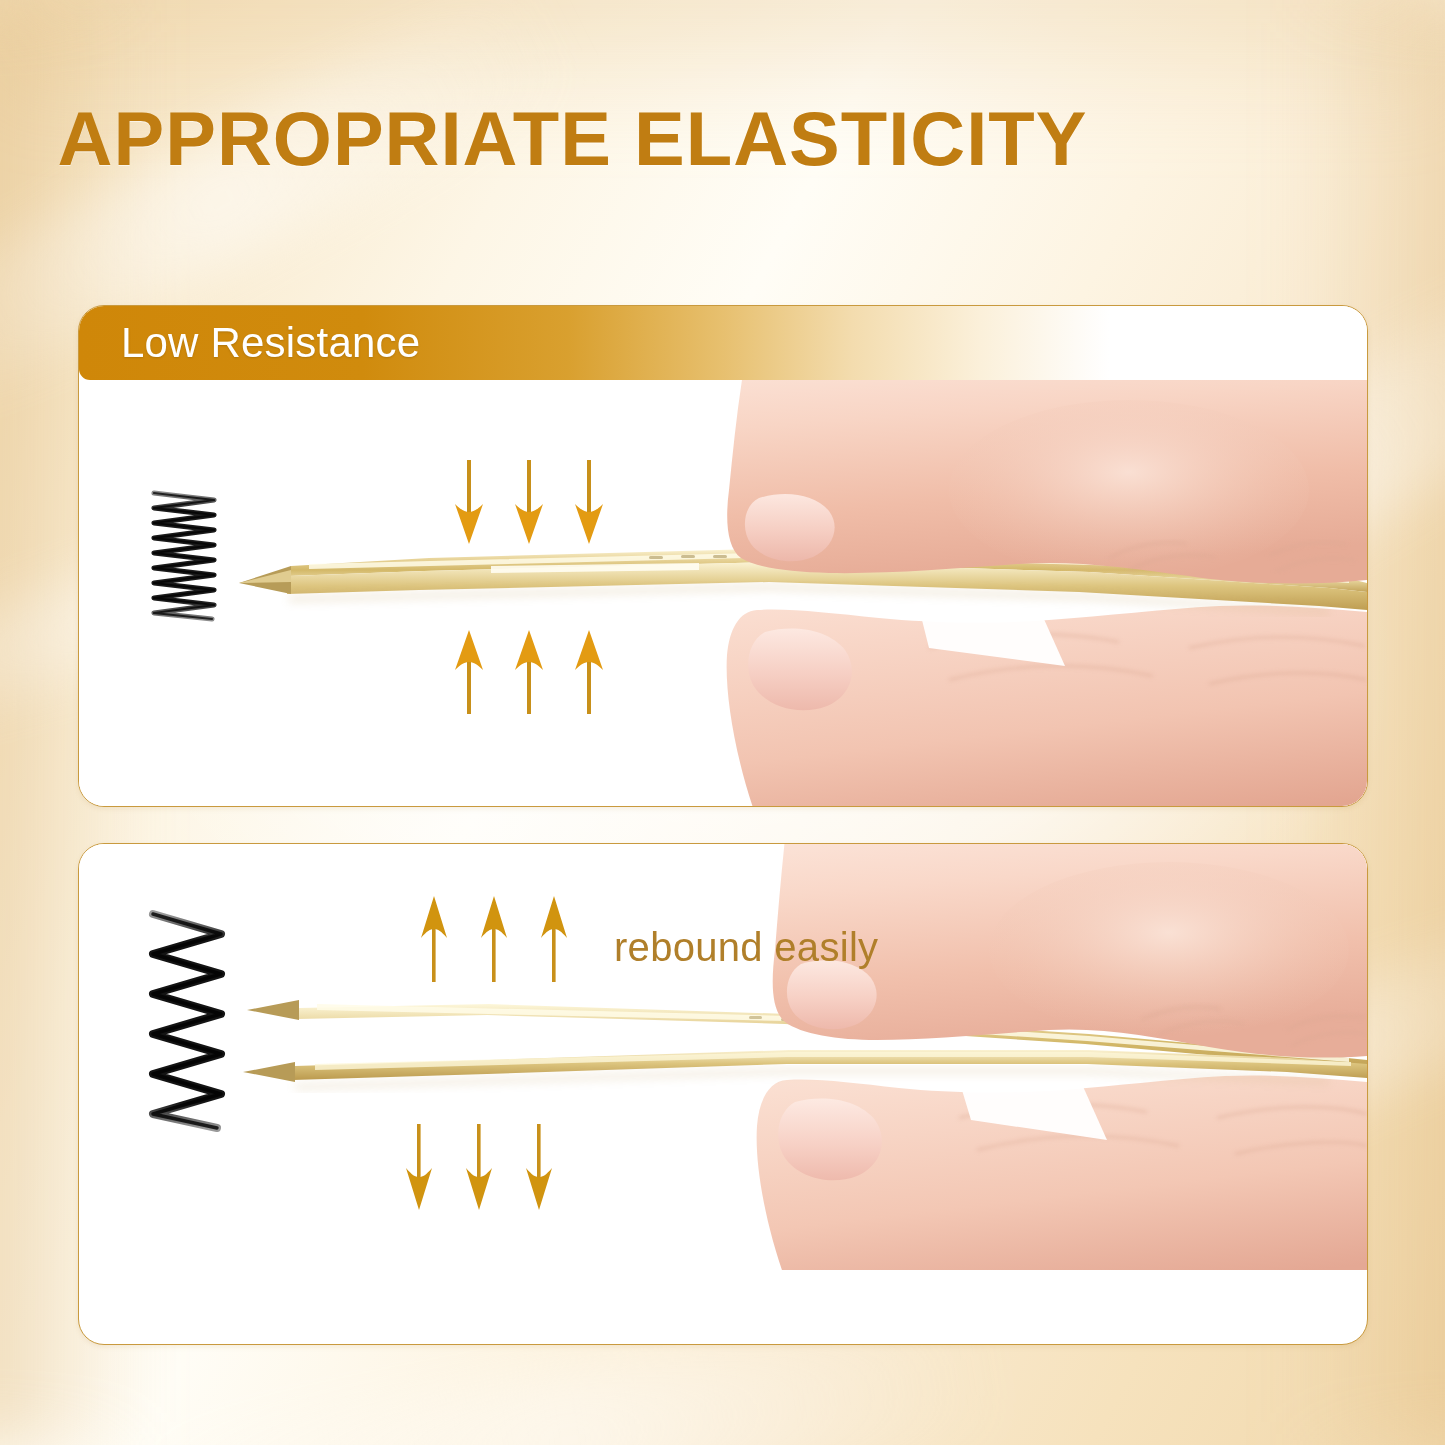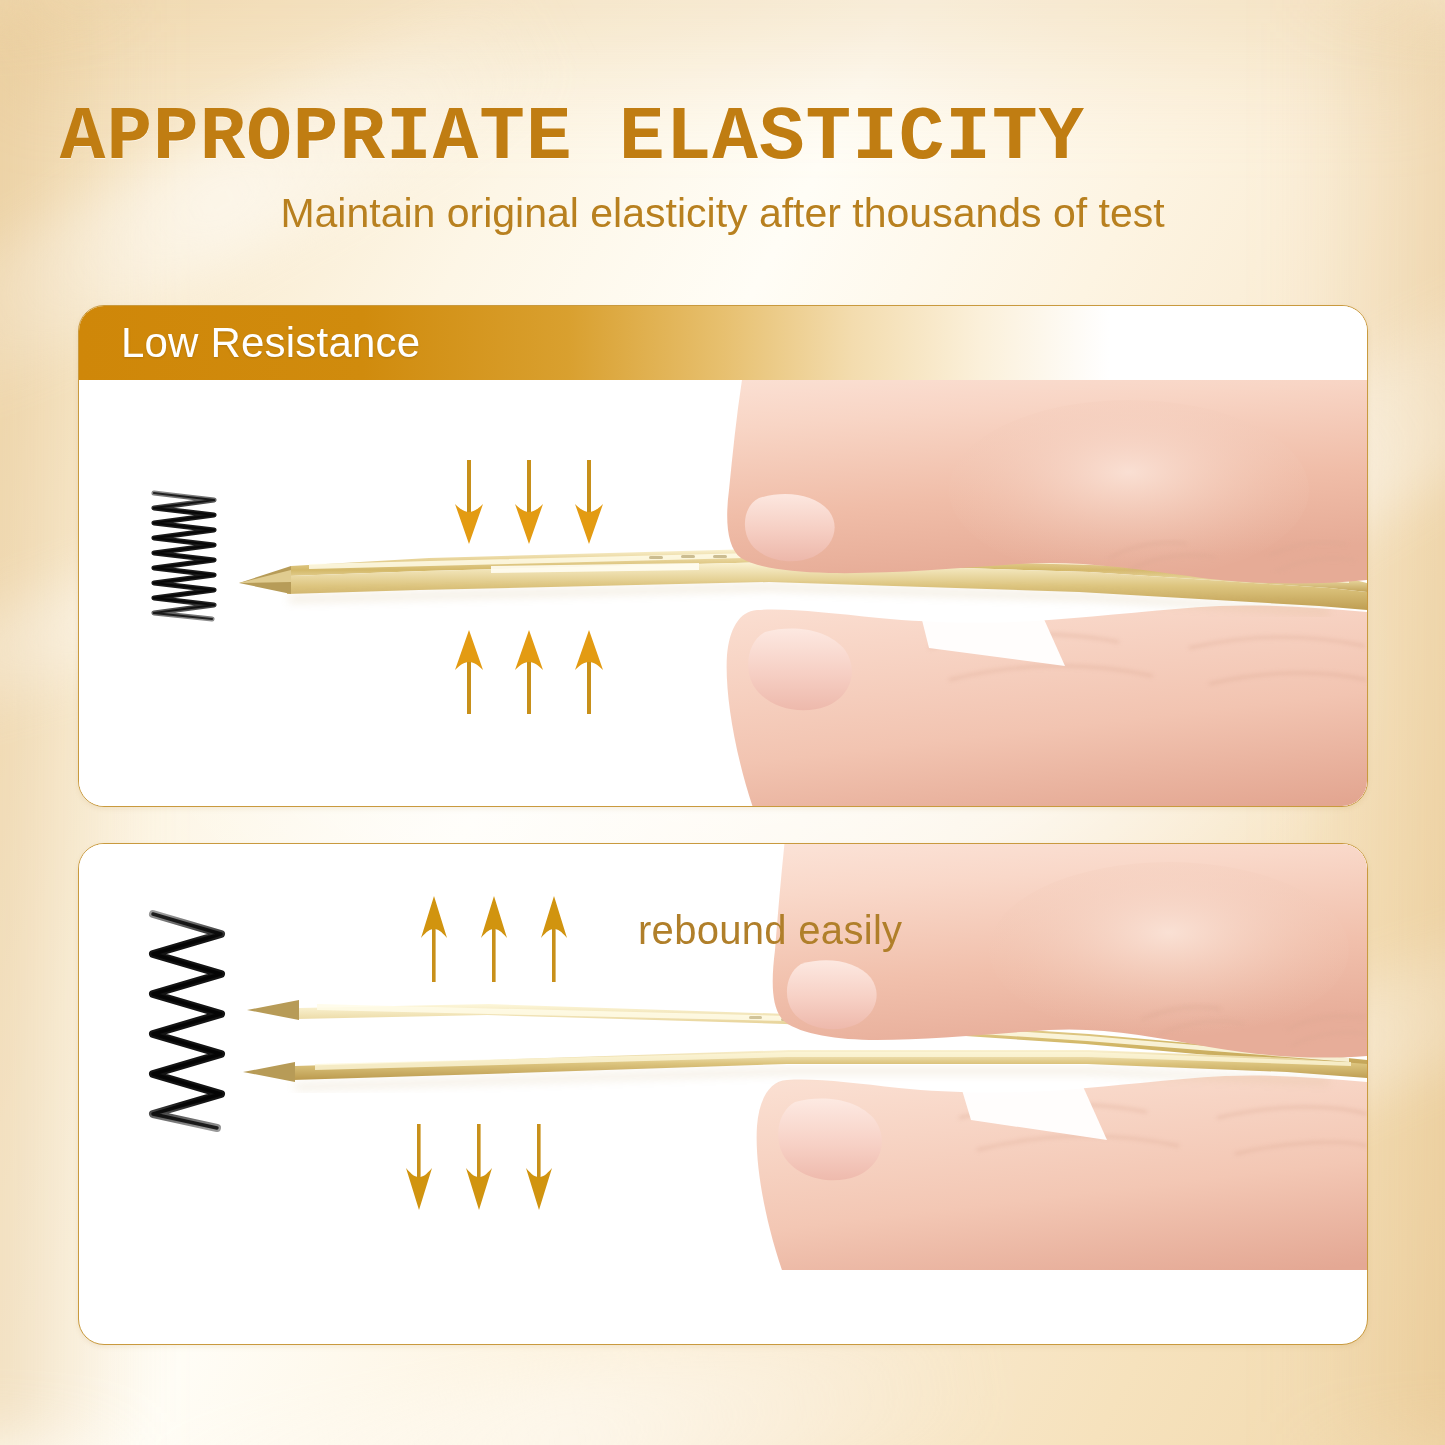--- a/index.html
+++ b/index.html
@@ -33,21 +33,21 @@
   .shade{position:absolute;pointer-events:none;filter:blur(34px);}
   .sh-l{left:-60px;top:0;width:200px;height:1445px;background:linear-gradient(90deg,rgba(224,186,126,.55),rgba(224,186,126,0));}
   .sh-r{right:-60px;top:0;width:210px;height:1445px;background:linear-gradient(270deg,rgba(224,186,126,.5),rgba(224,186,126,0));}
   .sh-t{left:0;top:-50px;width:1445px;height:180px;background:linear-gradient(180deg,rgba(228,193,137,.42),rgba(228,193,137,0));}
 
   
   .title{
     position:absolute;left:0;top:95px;width:1145px;text-align:center;
     font-size:76px;font-weight:bold;letter-spacing:1px;
     color:#c07d12;
-    font-family:Liberation Mono, monospace;
+    font-family:Liberation Sans, sans-serif;
     text-shadow:0 1px 0 rgba(255,255,255,.6);
   }
   .subtitle{
     position:absolute;left:0;top:190px;width:1445px;text-align:center;
     font-size:41px;color:#b8801f;font-weight:400;
   }
 
   
   .card{
     position:absolute;left:78px;width:1288px;
@@ -64,20 +64,21 @@
     position:relative;height:74px;
     background:linear-gradient(90deg,
       #cf8709 0%,
       #d08b0d 22%,
       #d9a02f 38%,
       #e7c06f 50%,
       #f3dcae 60%,
       #fbf0da 70%,
       #ffffff 80%,
       #ffffff 100%);
+    border-radius:11px;
   }
   .card-head .head-label{
     position:absolute;left:42px;top:50%;transform:translateY(-50%);
     font-size:42px;color:#ffffff;font-weight:400;letter-spacing:.2px;
     text-shadow:0 1px 2px rgba(120,80,10,.35);
   }
   .card-body{position:relative;height:426px;background:#fff;}
 
   
   .spring{position:absolute;}
@@ -85,22 +86,22 @@
   .spring-2{left:38px;top:60px;}
 
   
   .arrow-group{position:absolute;display:flex;gap:30px;align-items:flex-start;}
   .ag-1-down{left:375px;top:80px;}
   .ag-1-up{left:375px;top:250px;}
   .ag-2-up{left:340px;top:52px;}
   .ag-2-down{left:325px;top:280px;}
 
   .rebound-label{
-    position:absolute;left:535px;top:64px;
-    font-size:40px;color:#b07f2a;letter-spacing:.3px;margin-left:24px;
+    position:absolute;left:535px;top:81px;
+    font-size:40px;color:#b07f2a;letter-spacing:.3px;
   }
 
   
   .dim{position:absolute;left:178px;top:150px;width:160px;height:90px;}
   .dim-text{
     position:absolute;left:30px;top:22px;
     font-size:35px;color:#b08225;letter-spacing:.5px;
   }
 
   
@@ -116,21 +117,20 @@
   <div class="shade sh-t"></div>
   <div class="shade sh-l"></div>
   <div class="shade sh-r"></div>
   <div class="streak s1"></div>
   <div class="streak s2"></div>
   <div class="streak s3"></div>
   <div class="streak s4"></div>
   <div class="streak s5"></div>
 
   <div class="title">APPROPRIATE ELASTICITY</div>
-  <div class="subtitle">Maintain original elasticity after thousands of test</div>
 
   <div class="card card-1">
     <div class="card-head">
       <div class="head-label">Low Resistance</div>
     </div>
     <div class="card-body">
 
       <div class="photo ph-1">
         <svg width="1138" height="426" viewBox="0 0 1138 426">
           <defs>

